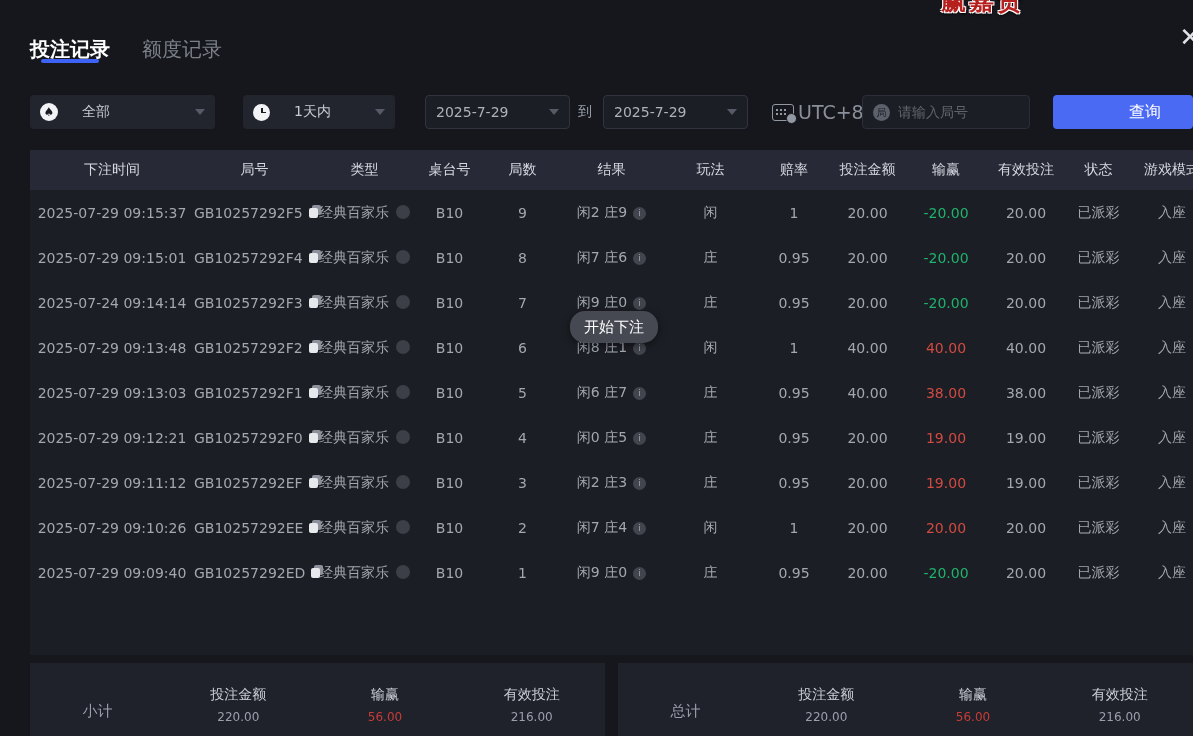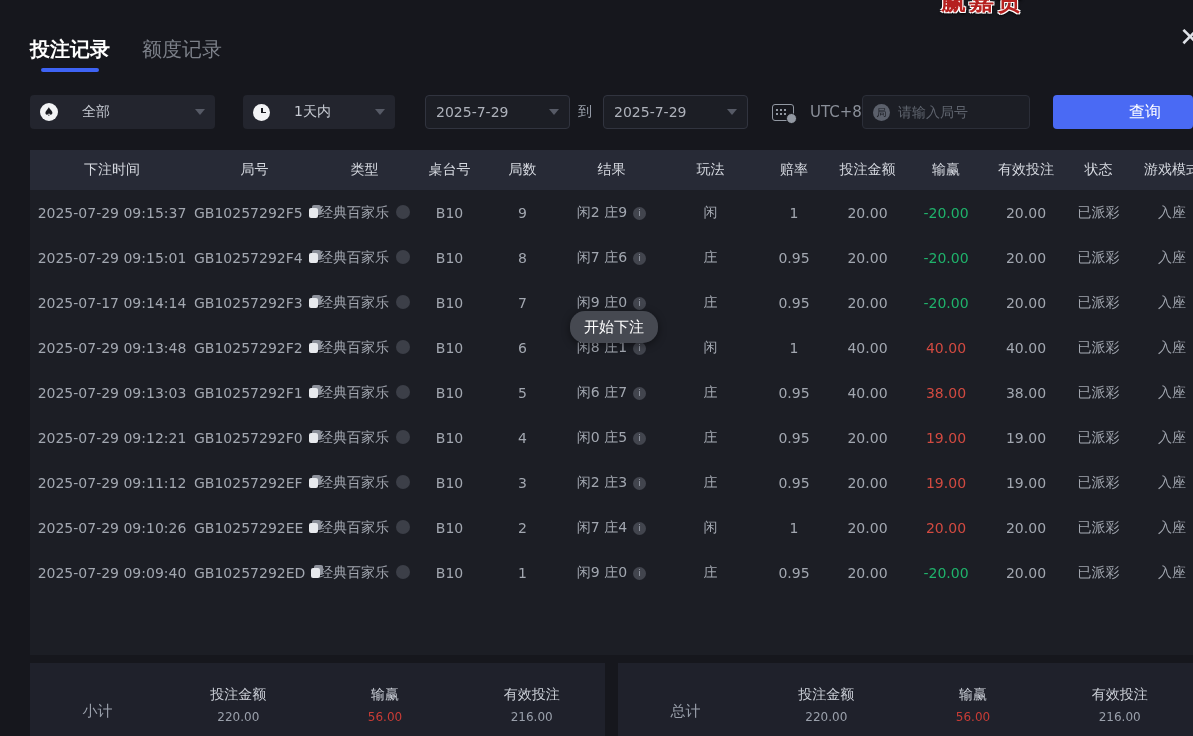--- a/index.html
+++ b/index.html
@@ -14,36 +14,36 @@
     position:absolute; left:941px; top:-16px; font-size:25px; font-weight:900;
     color:#b5201f; letter-spacing:3px;
     text-shadow:-1px -1px 0 #fff,1px -1px 0 #fff,-1px 1px 0 #fff,1px 1px 0 #fff, 0 2px 3px #000;
   }
   .close-x {
     position:absolute; top:24px; right:-8px; font-size:26px; line-height:26px;
     color:#dfe2e8; font-weight:300; cursor:pointer;
   }
   
   .tabs { position:absolute; left:30px; top:36px; display:flex; gap:32px; }
-  .tab { font-size:20px; color:#7c8089; cursor:pointer; padding-bottom:9px; position:relative; }
+  .tab { font-size:20px; color:#7c8089; cursor:pointer; position:relative; }
   .tab.active { color:#ffffff; font-weight:700; }
   .tab.active::after {
     content:""; position:absolute; left:50%; transform:translateX(-50%);
     bottom:0; width:58px; height:4px; border-radius:2px; background:#3e63f4;
   }
   
   .filters { position:absolute; left:0; top:95px; width:1193px; height:34px; }
   .ctl { position:absolute; top:0; height:34px; display:flex; align-items:center; }
   .select { background:#23252e; border-radius:4px; padding:0 10px; }
   .sel-val { font-size:14px; color:#c6cad2; margin-left:24px; flex:1; }
   .chevron { width:0; height:0; border-left:5px solid transparent; border-right:5px solid transparent; border-top:6px solid #565a66; margin-left:8px; }
   .datebox { background:#1c1e25; border:1px solid #31343f; border-radius:4px; padding:11px 10px; }
   .date-val { font-size:14px; color:#aeb2bb; flex:1; }
   .to-label { font-size:14px; color:#9aa0ab; }
-  .utc { font-size:15px; color:#8a8f99; margin-left:16px; }
+  .utc { font-size:19px; color:#8a8f99; margin-left:4px; }
   .searchbox { background:#1c1e25; border:1px solid #2b2e38; border-radius:4px; padding:0 10px; }
   .searchbox input { background:transparent; border:none; outline:none; color:#c6cad2; font-size:14px; width:118px; margin-left:8px; font-family:inherit; }
   .searchbox input::placeholder { color:#5f646e; }
   .query-btn { background:#4a6af4; border:none; border-radius:4px; color:#fff; font-size:16px; width:140px; height:34px; cursor:pointer; justify-content:center; font-family:inherit; display:flex; align-items:center;padding-left:44px; }
   
   .ico-spade { width:18px; height:18px; border-radius:50%; background:#f2f3f5; color:#1b1c22; font-size:12px; line-height:18px; text-align:center; }
   .ico-clock { position:relative; width:17px; height:17px; border-radius:50%; background:#f2f3f5; }
   .ico-clock::before { content:""; position:absolute; left:8px; top:4px; width:1.6px; height:5px; background:#1b1c22; }
   .ico-clock::after  { content:""; position:absolute; left:8px; top:8px; width:5px; height:1.6px; background:#1b1c22; }
   .ico-cal { position:relative; width:22px; height:17px; border:1.6px solid #9298a2; border-radius:3px; }
@@ -167,21 +167,21 @@
           <div class="cell"><span>闲7 庄6</span><span class="ico-info">i</span></div>
           <div class="cell"><span>庄</span></div>
           <div class="cell"><span>0.95</span></div>
           <div class="cell"><span>20.00</span></div>
           <div class="cell loss"><span>-20.00</span></div>
           <div class="cell"><span>20.00</span></div>
           <div class="cell"><span>已派彩</span></div>
           <div class="cell"><span>入座</span></div>
         </div>
         <div class="trow">
-          <div class="cell"><span>2025-07-17 09:14:14</span></div>
+          <div class="cell"><span>2025-07-24 09:14:14</span></div>
           <div class="cell"><span>GB10257292F3</span><span class="ico-copy"></span></div>
           <div class="cell"><span>经典百家乐</span><span class="ico-dot"></span></div>
           <div class="cell"><span>B10</span></div>
           <div class="cell"><span>7</span></div>
           <div class="cell"><span>闲9 庄0</span><span class="ico-info">i</span></div>
           <div class="cell"><span>庄</span></div>
           <div class="cell"><span>0.95</span></div>
           <div class="cell"><span>20.00</span></div>
           <div class="cell loss"><span>-20.00</span></div>
           <div class="cell"><span>20.00</span></div>

